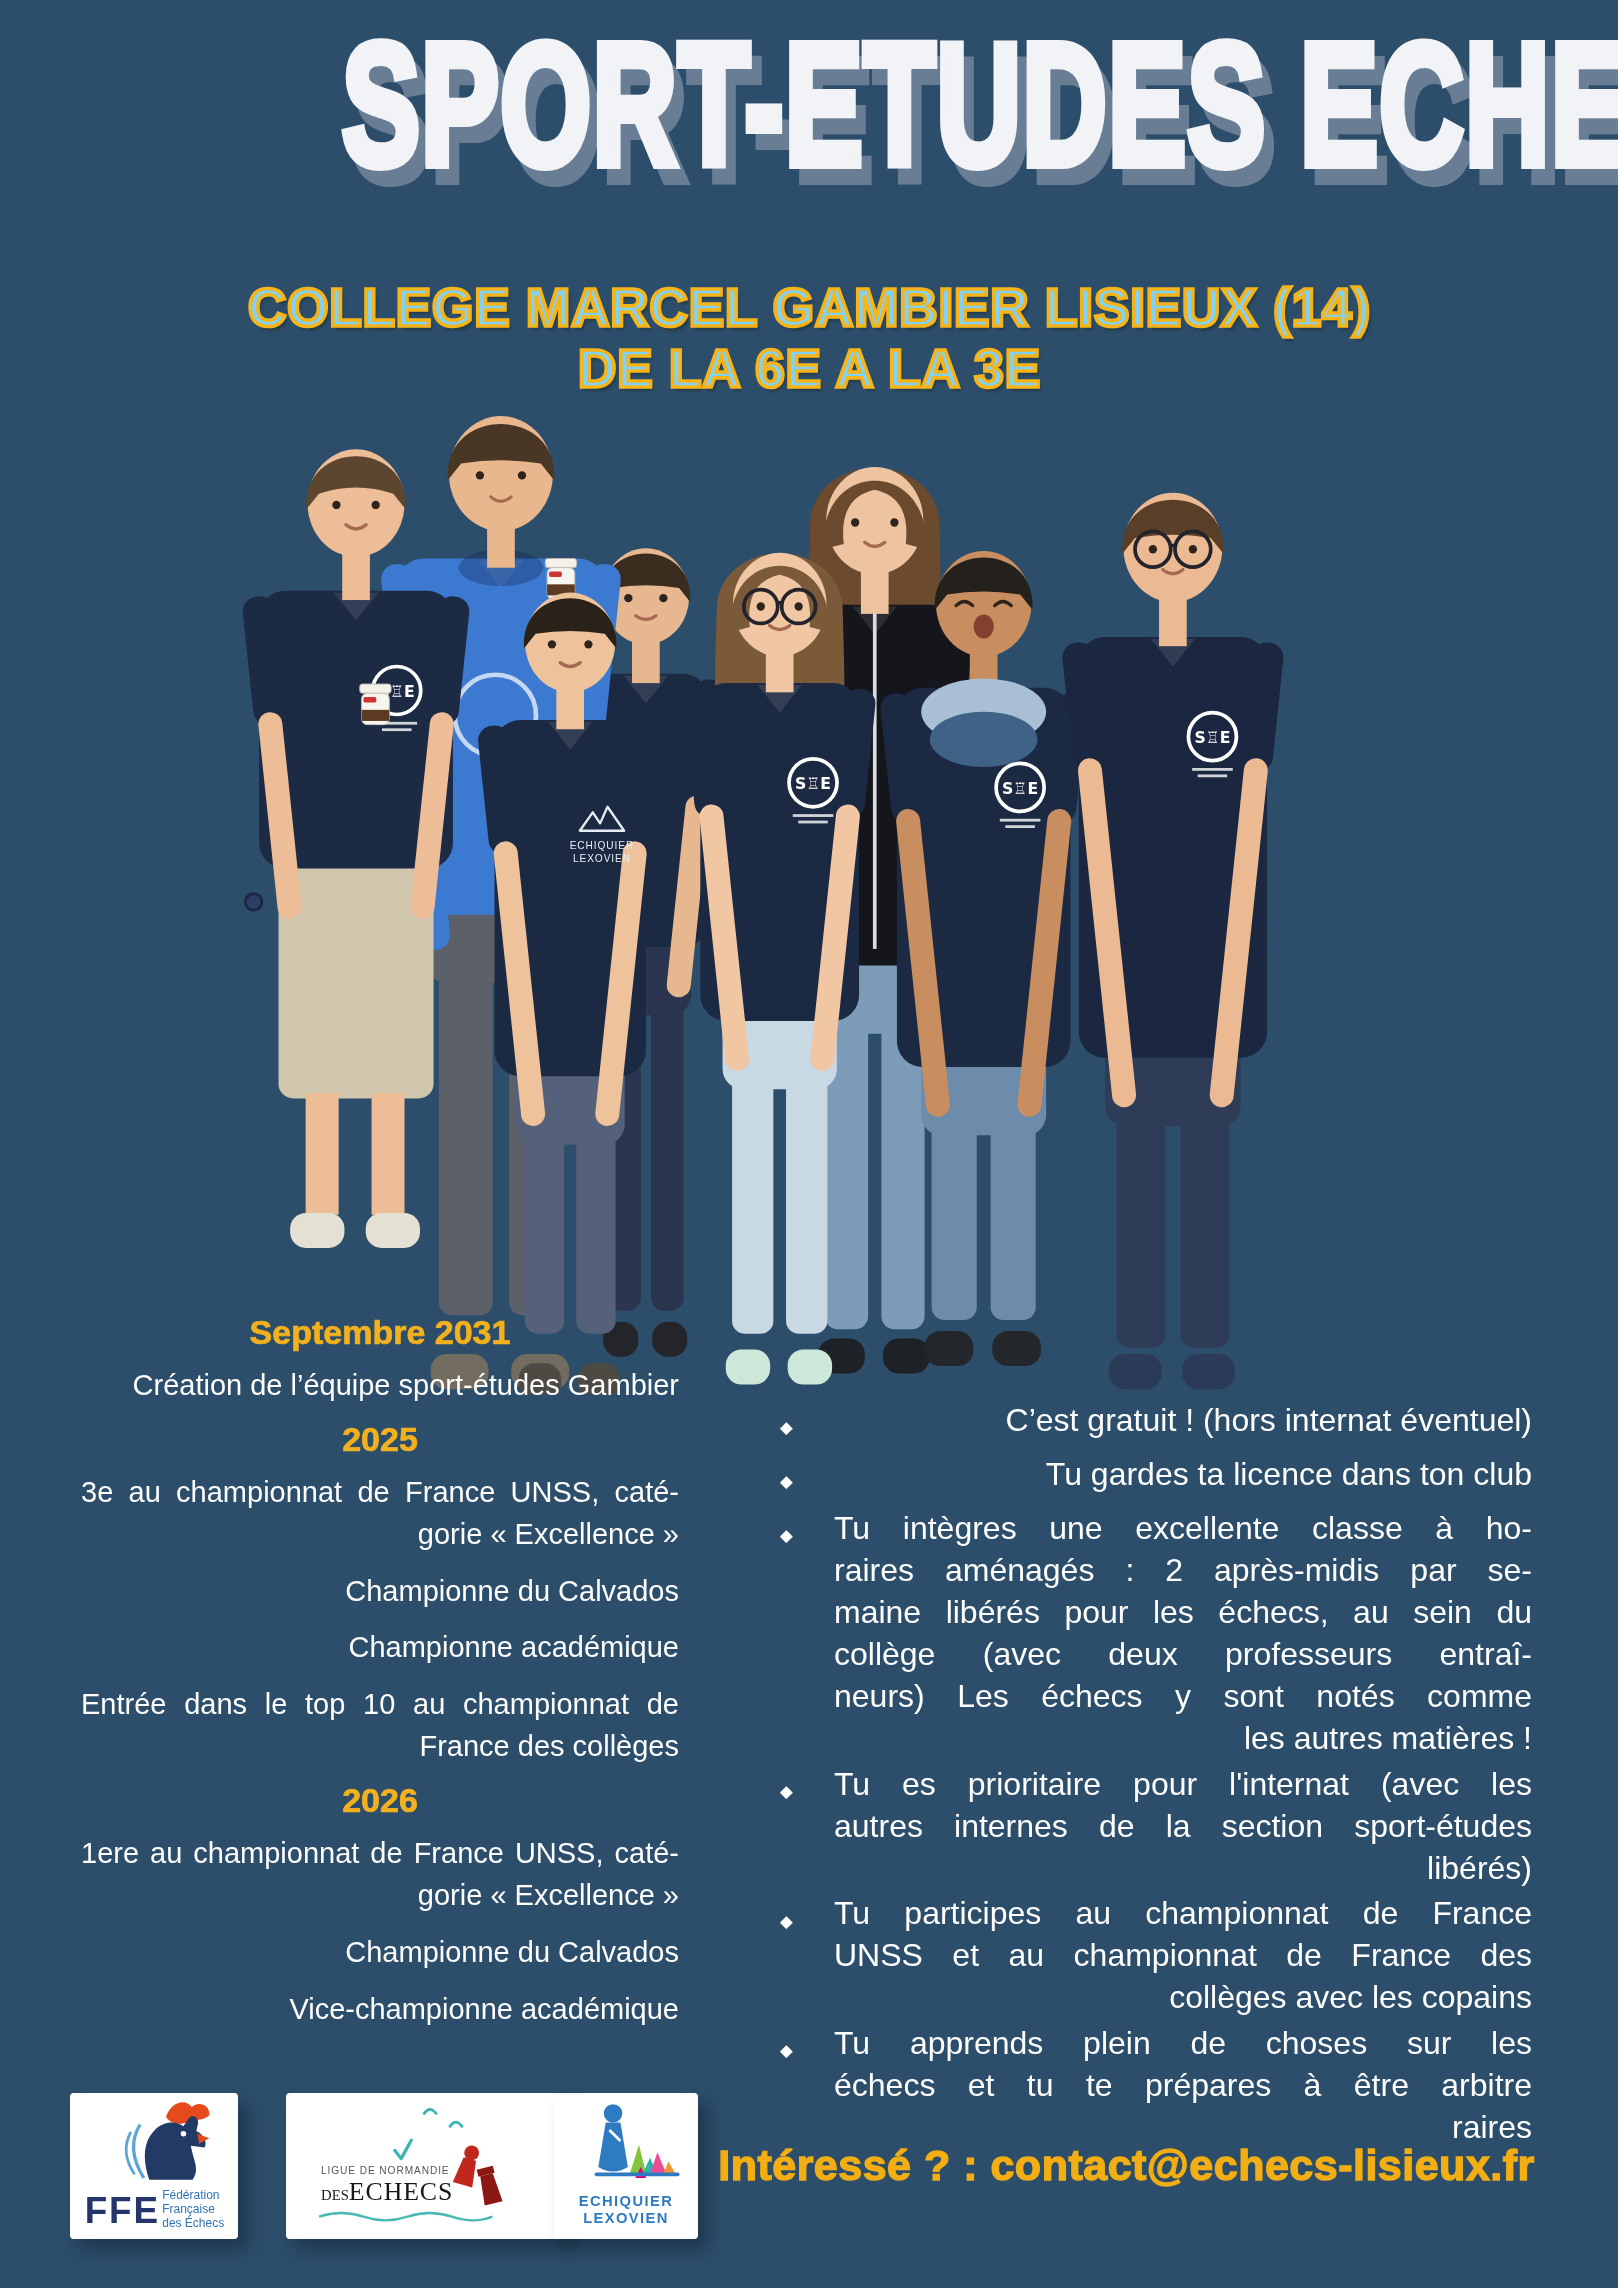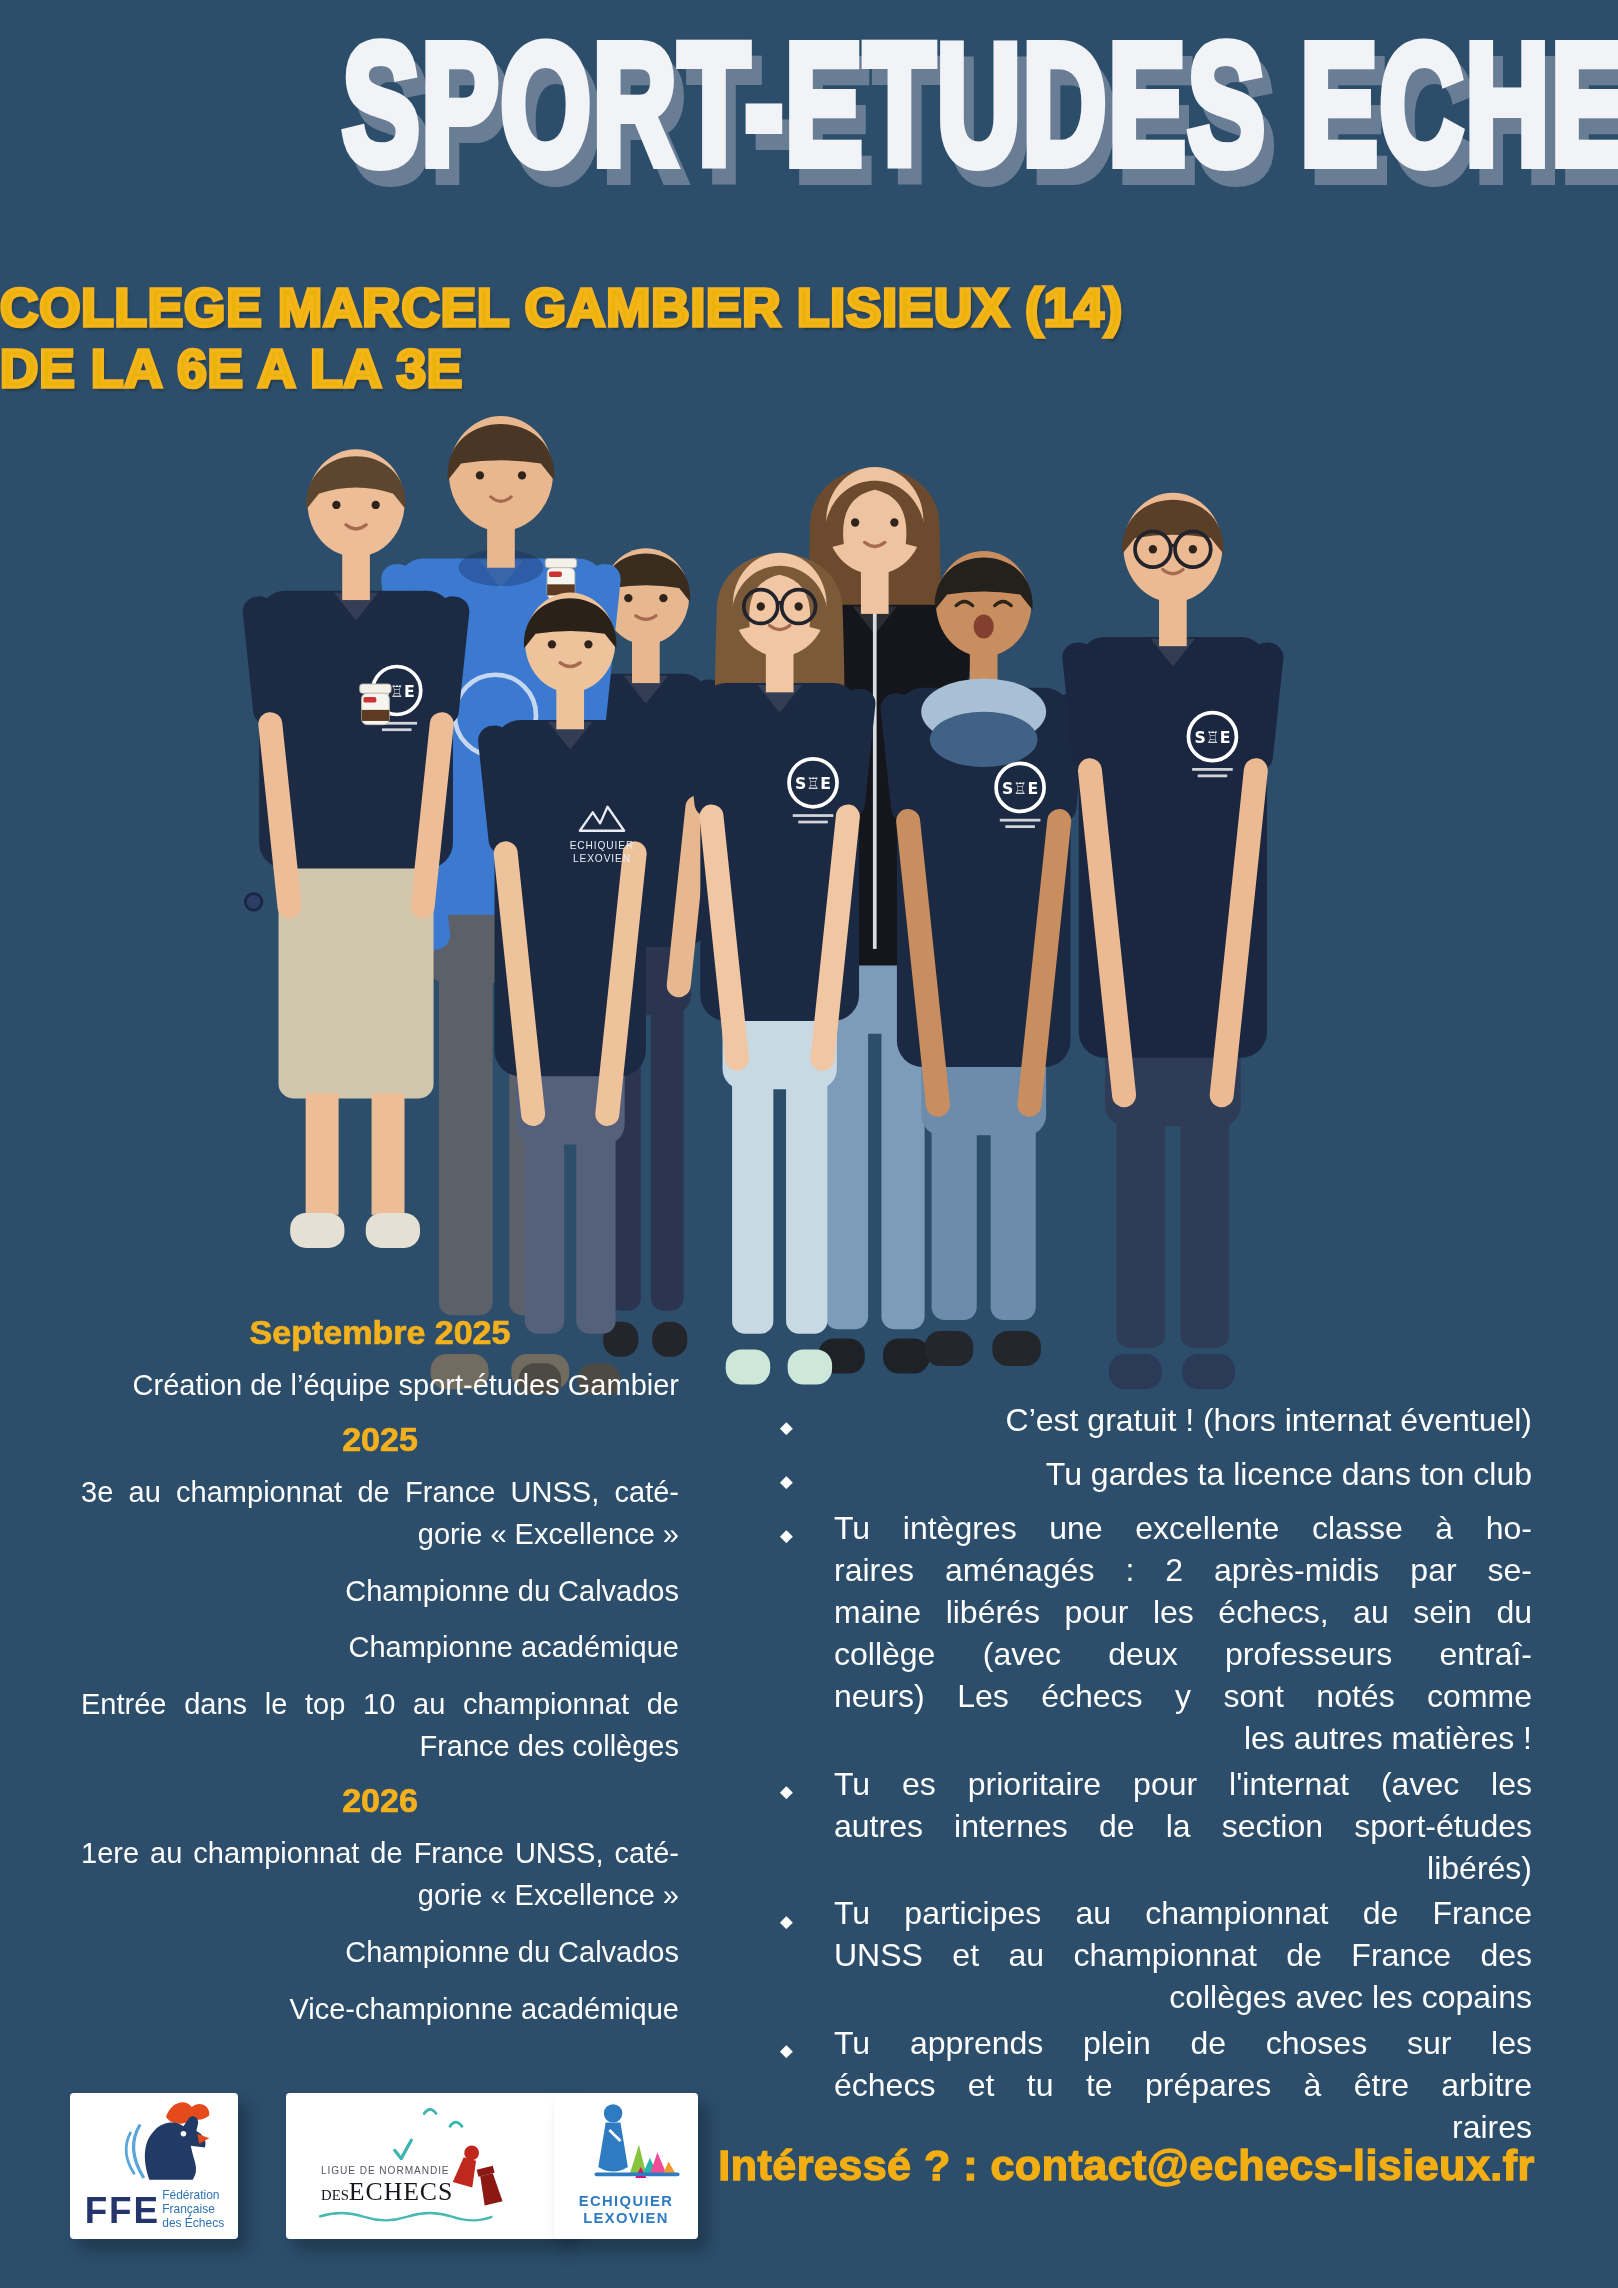--- a/index.html
+++ b/index.html
@@ -11,22 +11,22 @@
   
   .title-wrap{position:absolute;top:16.6px;left:0;width:100%;text-align:center;}
   .tline{
     display:inline-block;position:relative;white-space:nowrap;
     font-weight:bold;font-size:172px;line-height:1.02;letter-spacing:1.8px;
     transform:scaleX(.68);transform-origin:50% 50%;
   }
   .tshadow{position:absolute;left:14.8px;top:16.6px;color:#7e8fa3;-webkit-text-stroke:10px #7e8fa3;opacity:.75;}
   .tmain{position:relative;color:#f1f3f6;-webkit-text-stroke:10px #f1f3f6;}
   
-  .subtitle{position:absolute;top:277px;left:0;width:100%;text-align:left;
-    color:#eab308;font-weight:bold;}
+  .subtitle{position:absolute;top:277px;left:0;width:100%;text-align:center;
+    color:#7dd3fc;font-weight:bold;}
   .sub1,.sub2{
     font-size:53px;line-height:1.16;letter-spacing:0.9px;
     -webkit-text-stroke:3.7px #F6B41B;
     text-shadow:2.8px 3.7px 2.8px rgba(30,25,5,.35);
   }
   
   #photo{position:absolute;left:129px;top:406px;}
   
   .left-col{
     position:absolute;left:81px;top:1314px;width:598px;
@@ -265,21 +265,21 @@
         <circle cx="458.24" cy="258" r="4.5" fill="#2e241c"></circle>
         <circle cx="497.76" cy="258" r="4.5" fill="#2e241c"></circle>
         <path d="M467,277.84 Q478,286.15999999999997 489,277.84" stroke="#a66a50" stroke-width="3.5" fill="none" stroke-linecap="round"></path>
         <path d="M488.44000000000005,460 L502.44000000000005,440 L510.44000000000005,452 L518.44,434 L536.44,460 Z" stroke="#e8edf4" stroke-width="2.5" fill="none" stroke-linejoin="round"></path>
         <text x="512.44" y="480" fill="#e8edf4" font-size="11" text-anchor="middle" letter-spacing="1" font-family="Liberation Sans, sans-serif">ECHIQUIER</text>
         <text x="512.44" y="494" fill="#e8edf4" font-size="11" text-anchor="middle" letter-spacing="1" font-family="Liberation Sans, sans-serif">LEXOVIEN</text>
       </g>
     </svg>
 
   <div class="left-col" id="timeline-col">
-      <div class="tl-heading">Septembre 2025</div>
+      <div class="tl-heading">Septembre 2031</div>
       <div class="tl-item">
         <div class="ll">Création de l’équipe sport-études Gambier</div>
       </div>
       <div class="tl-heading">2025</div>
       <div class="tl-item">
         <div class="l">3e au championnat de France UNSS, caté-</div>
         <div class="ll">gorie « Excellence »</div>
       </div>
       <div class="tl-item">
         <div class="ll">Championne du Calvados</div>

